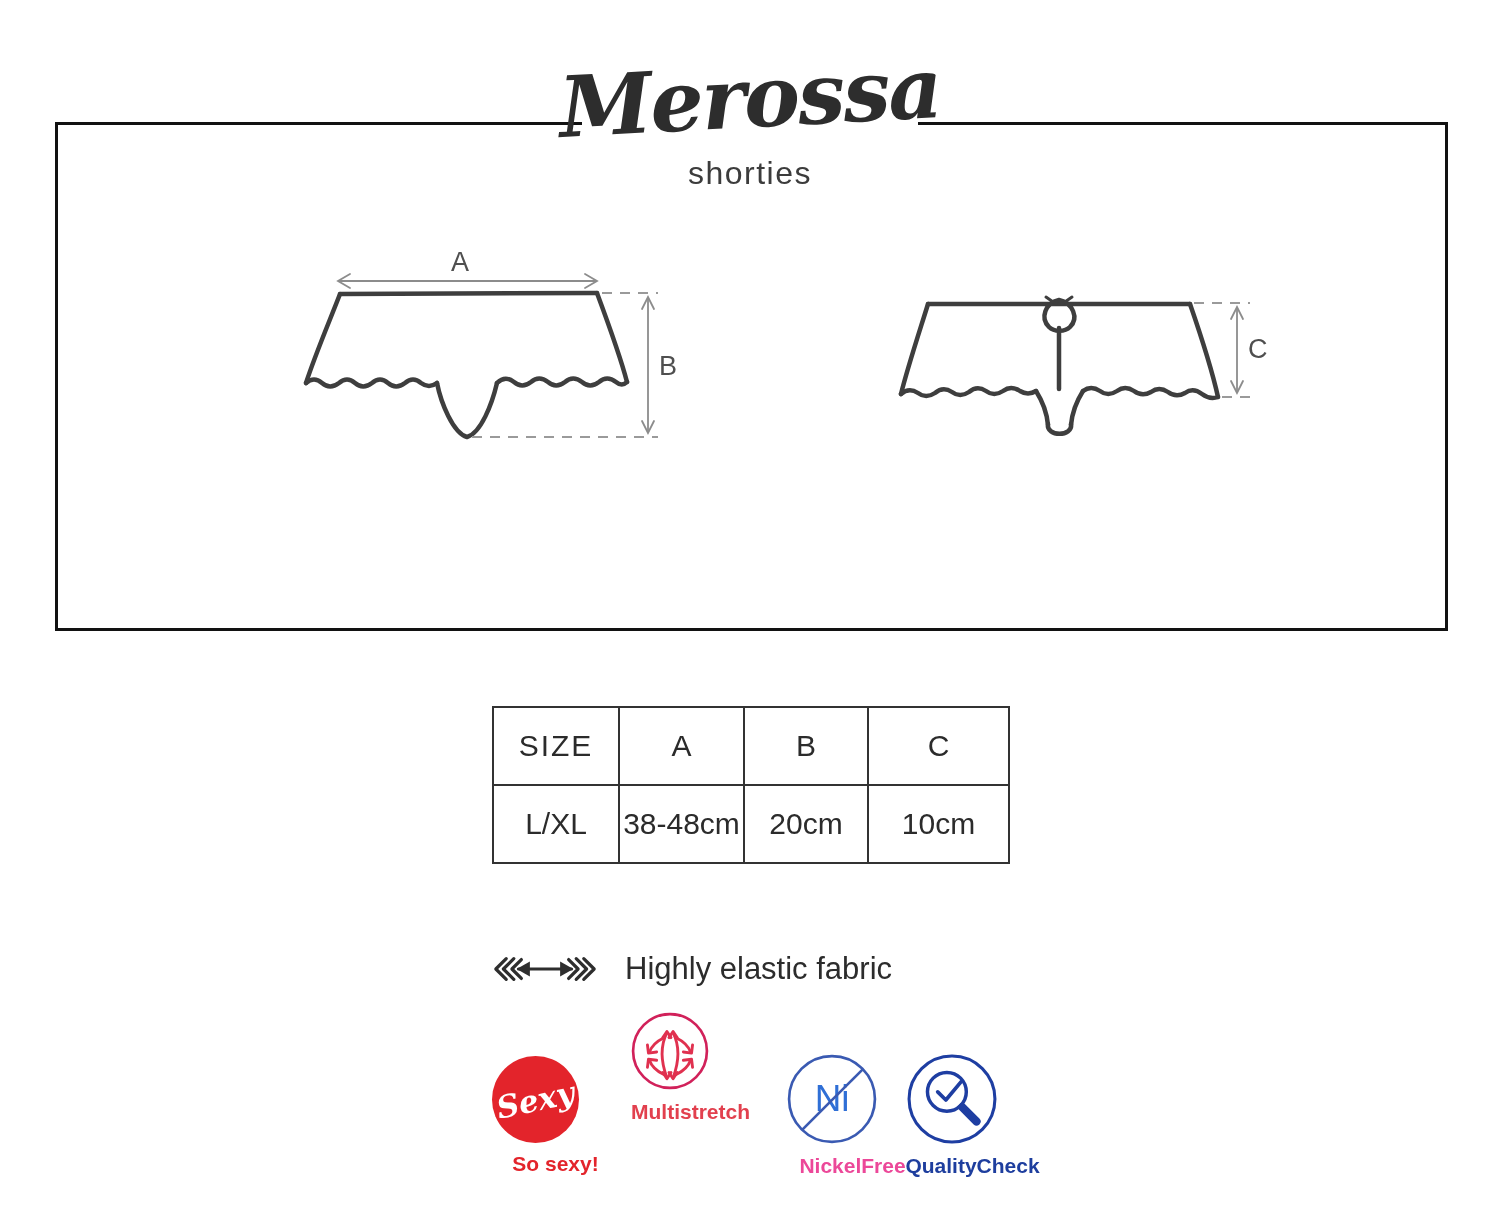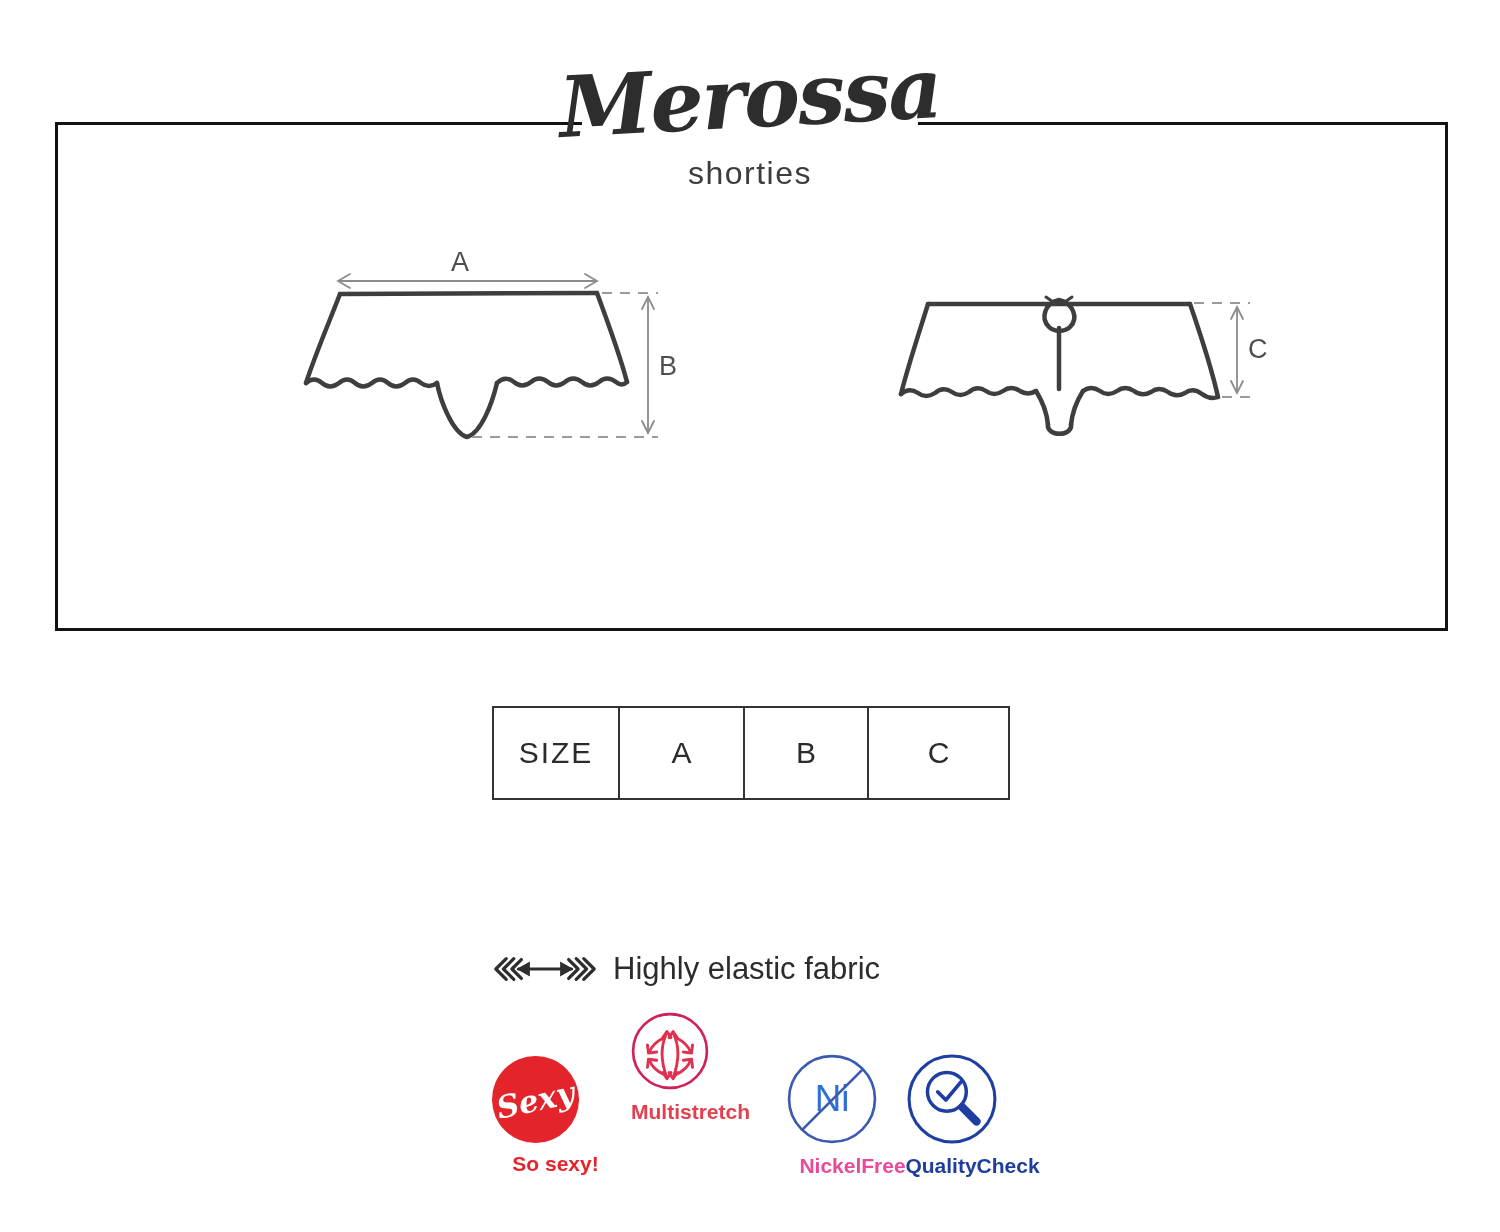--- a/index.html
+++ b/index.html
@@ -31,26 +31,26 @@
   .garment{stroke:#3e3e3e;stroke-width:4.5;fill:none;stroke-linecap:round;stroke-linejoin:round;}
   .dim{stroke:#8c8c8c;stroke-width:1.8;fill:none;stroke-linecap:round;}
   .dimdash{stroke:#9a9a9a;stroke-width:2;fill:none;stroke-dasharray:10 8;}
   .dimlabel{fill:#4f4f4f;font-size:27px;font-family:"Liberation Sans",sans-serif;}
   
   table.size{
     position:absolute;left:492px;top:706px;border-collapse:collapse;z-index:2;
   }
   table.size td,table.size th{
     border:2px solid #333;font-weight:400;font-size:30px;color:#2b2b2b;
-    text-align:center;vertical-align:middle;padding:7px;height:76px;
+    text-align:center;vertical-align:middle;padding:0;height:76px;
     font-family:"Liberation Sans",sans-serif;
   }
   col.c1{width:126px}col.c2{width:125px}col.c3{width:124px}col.c4{width:141px}
   
-  .elastic{position:absolute;left:493px;top:951px;display:flex;align-items:center;gap:16px;}
+  .elastic{position:absolute;left:493px;top:951px;display:flex;align-items:center;gap:28px;}
   .elastic .txt{font-size:31px;color:#2c2c2c;}
   
   .badge{position:absolute;width:136px;display:flex;flex-direction:column;align-items:center;}
   .badge .lbl{font-weight:700;font-size:21px;margin-top:9px;white-space:nowrap;margin-left:41px;}
   .b-sexy{left:467px;top:1056px;}
   .b-multi{left:602px;top:1011px;}
   .b-nickel{left:764px;top:1053px;justify-content:space-between;}
   .b-quality{left:884px;top:1053px;justify-content:space-between;}
   .sexy-circle{
     width:87px;height:87px;border-radius:50%;background:#e3242b;
@@ -131,20 +131,26 @@
       <col class="c2">
       <col class="c3">
       <col class="c4">
     </colgroup>
   <tbody>
       <tr>
     <th style="letter-spacing:2px;">SIZE</th>
     <th>A</th>
     <th>B</th>
     <th>C</th>
+  </tr>
+  <tr>
+    <td>L/XL</td>
+    <td>38-48cm</td>
+    <td>20cm</td>
+    <td>10cm</td>
   </tr>
 </tbody>
   </table>
 
 <div class="elastic">
   <svg width="104" height="28" viewBox="0 0 110 28">
     <g stroke="#2e2e2e" stroke-width="3.4" fill="none" stroke-linecap="round" stroke-linejoin="round">
       <path d="M 14 3 L 3 14 L 14 25"></path>
       <path d="M 22 3 L 11 14 L 22 25"></path>
       <path d="M 30 4 L 20 14 L 30 24"></path>

